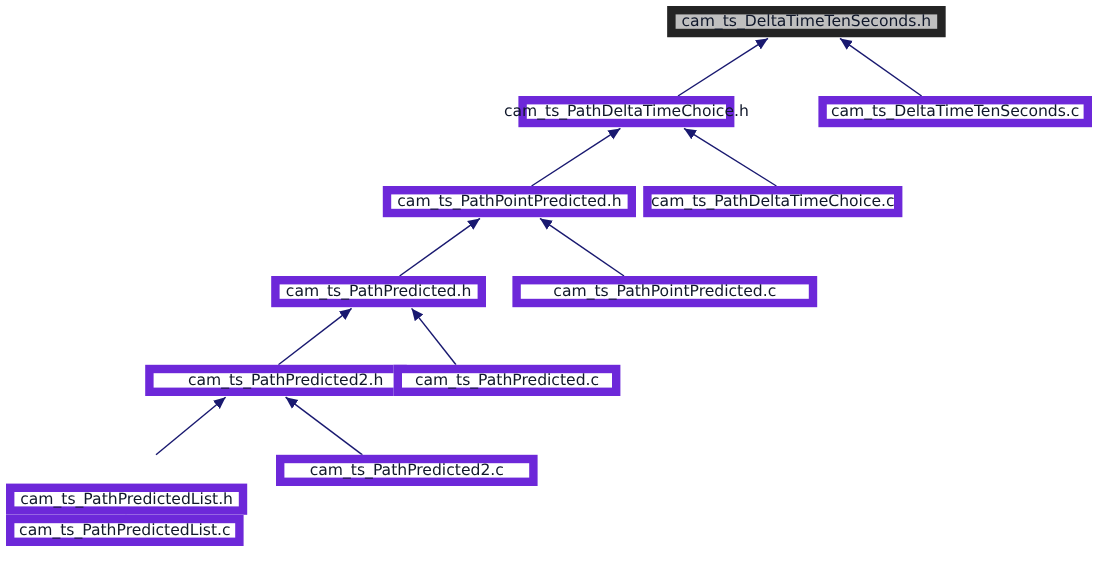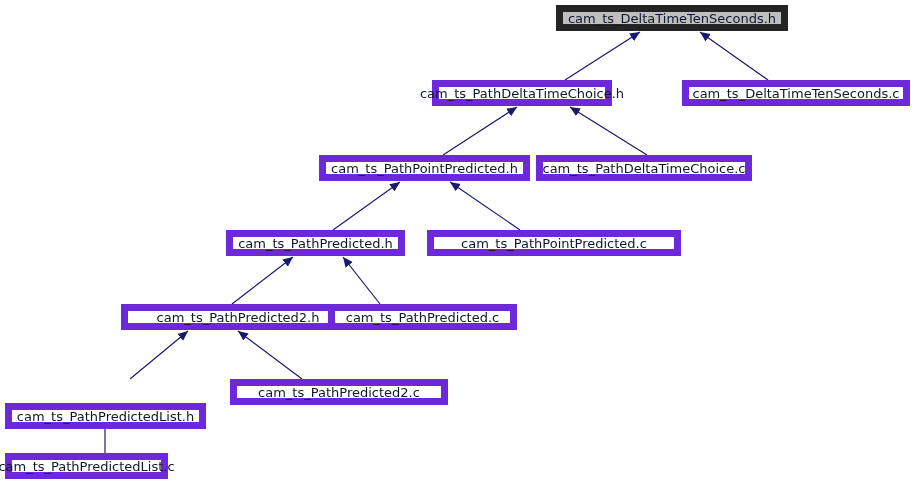--- a/index.html
+++ b/index.html
@@ -68,15 +68,15 @@
       <div class="node" style="left: 432px; top: 80px; width: 180px; height: 26px;">cam_ts_PathDeltaTimeChoice.h</div>
       <div class="node" style="left: 682px; top: 80px; width: 228px; height: 26px;">cam_ts_DeltaTimeTenSeconds.c</div>
       <div class="node" style="left: 319px; top: 155px; width: 211px; height: 26px;">cam_ts_PathPointPredicted.h</div>
       <div class="node" style="left: 536px; top: 155px; width: 216px; height: 26px;">cam_ts_PathDeltaTimeChoice.c</div>
       <div class="node" style="left: 226px; top: 230px; width: 179px; height: 26px;">cam_ts_PathPredicted.h</div>
       <div class="node" style="left: 427px; top: 230px; width: 254px; height: 26px;">cam_ts_PathPointPredicted.c</div>
       <div class="node" style="left: 121px; top: 304px; width: 218px; height: 26px; padding-left: 16px;">cam_ts_PathPredicted2.h</div>
       <div class="node" style="left: 328px; top: 304px; width: 189px; height: 26px;">cam_ts_PathPredicted.c</div>
       <div class="node" style="left: 5px; top: 379px; width: 201px; height: 26px; margin-top: 24px;">cam_ts_PathPredictedList.h</div>
       <div class="node" style="left: 230px; top: 379px; width: 218px; height: 26px;">cam_ts_PathPredicted2.c</div>
-      <div class="node" style="left: 5px; top: 453px; width: 163px; height: 26px;">cam_ts_PathPredictedList.c</div>
+      <div class="node" style="left: 5px; top: 429px; width: 198px; height: 26px;">cam_ts_PathPredictedList.c</div>
     </div>
 </div>
 
 </body></html>

